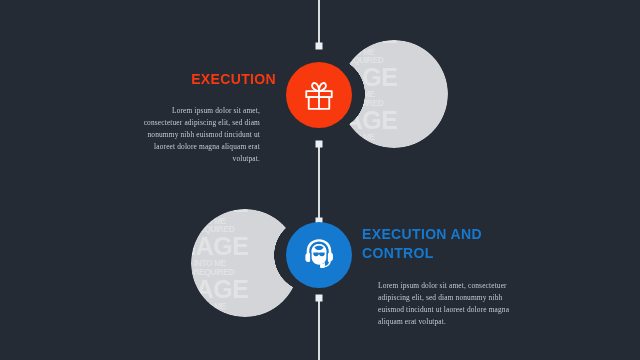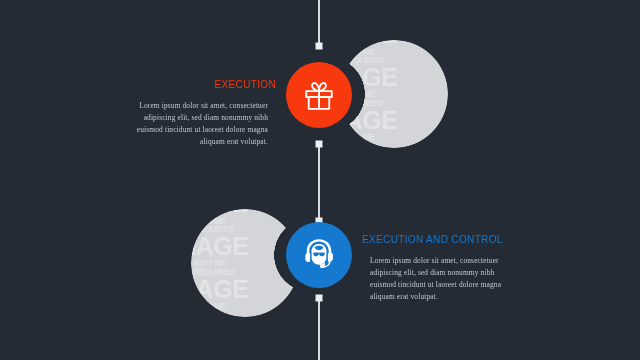--- a/index.html
+++ b/index.html
@@ -92,28 +92,28 @@
     display: flex;
     align-items: center;
     justify-content: center;
   }
   .ic-exec { left: 286px; top: 62px;  background: #f8380d; }
   .ic-mon  { left: 286px; top: 222px; background: #1579d0; }
 
   
   .block { position: absolute; }
   .block h2 {
-    margin: 12px 0 5px 0;
-    font-size: 10px;
-    font-weight: normal;
+    margin: 4px 0 5px 0;
+    font-size: 14px;
+    font-weight: bold;
     letter-spacing: .35px;
     line-height: 1.38;
   }
   .block p {
-    margin: 8px;
+    margin: 16px;
     font-size: 7.4px;
     line-height: 1.62;
     color: #c6cbd2;
     font-family: "Liberation Serif", serif;
     letter-spacing: .15px;
   }
 
   .block-exec {
     left: 118px; top: 66px; width: 158px;
     text-align: right;

